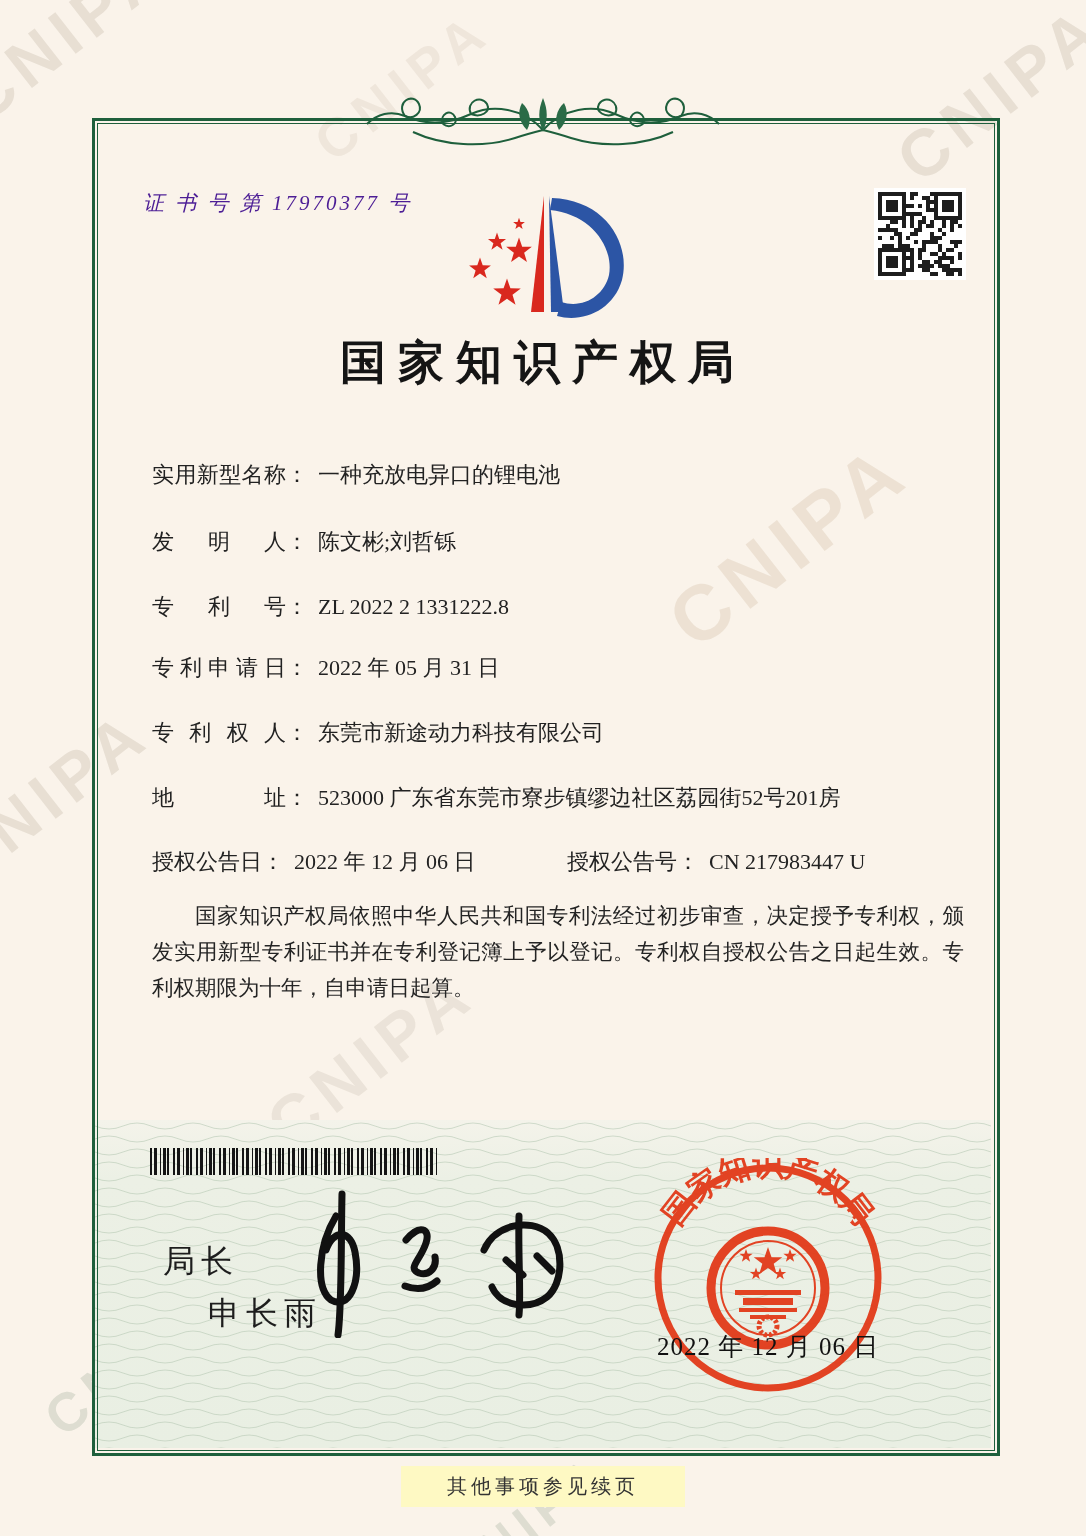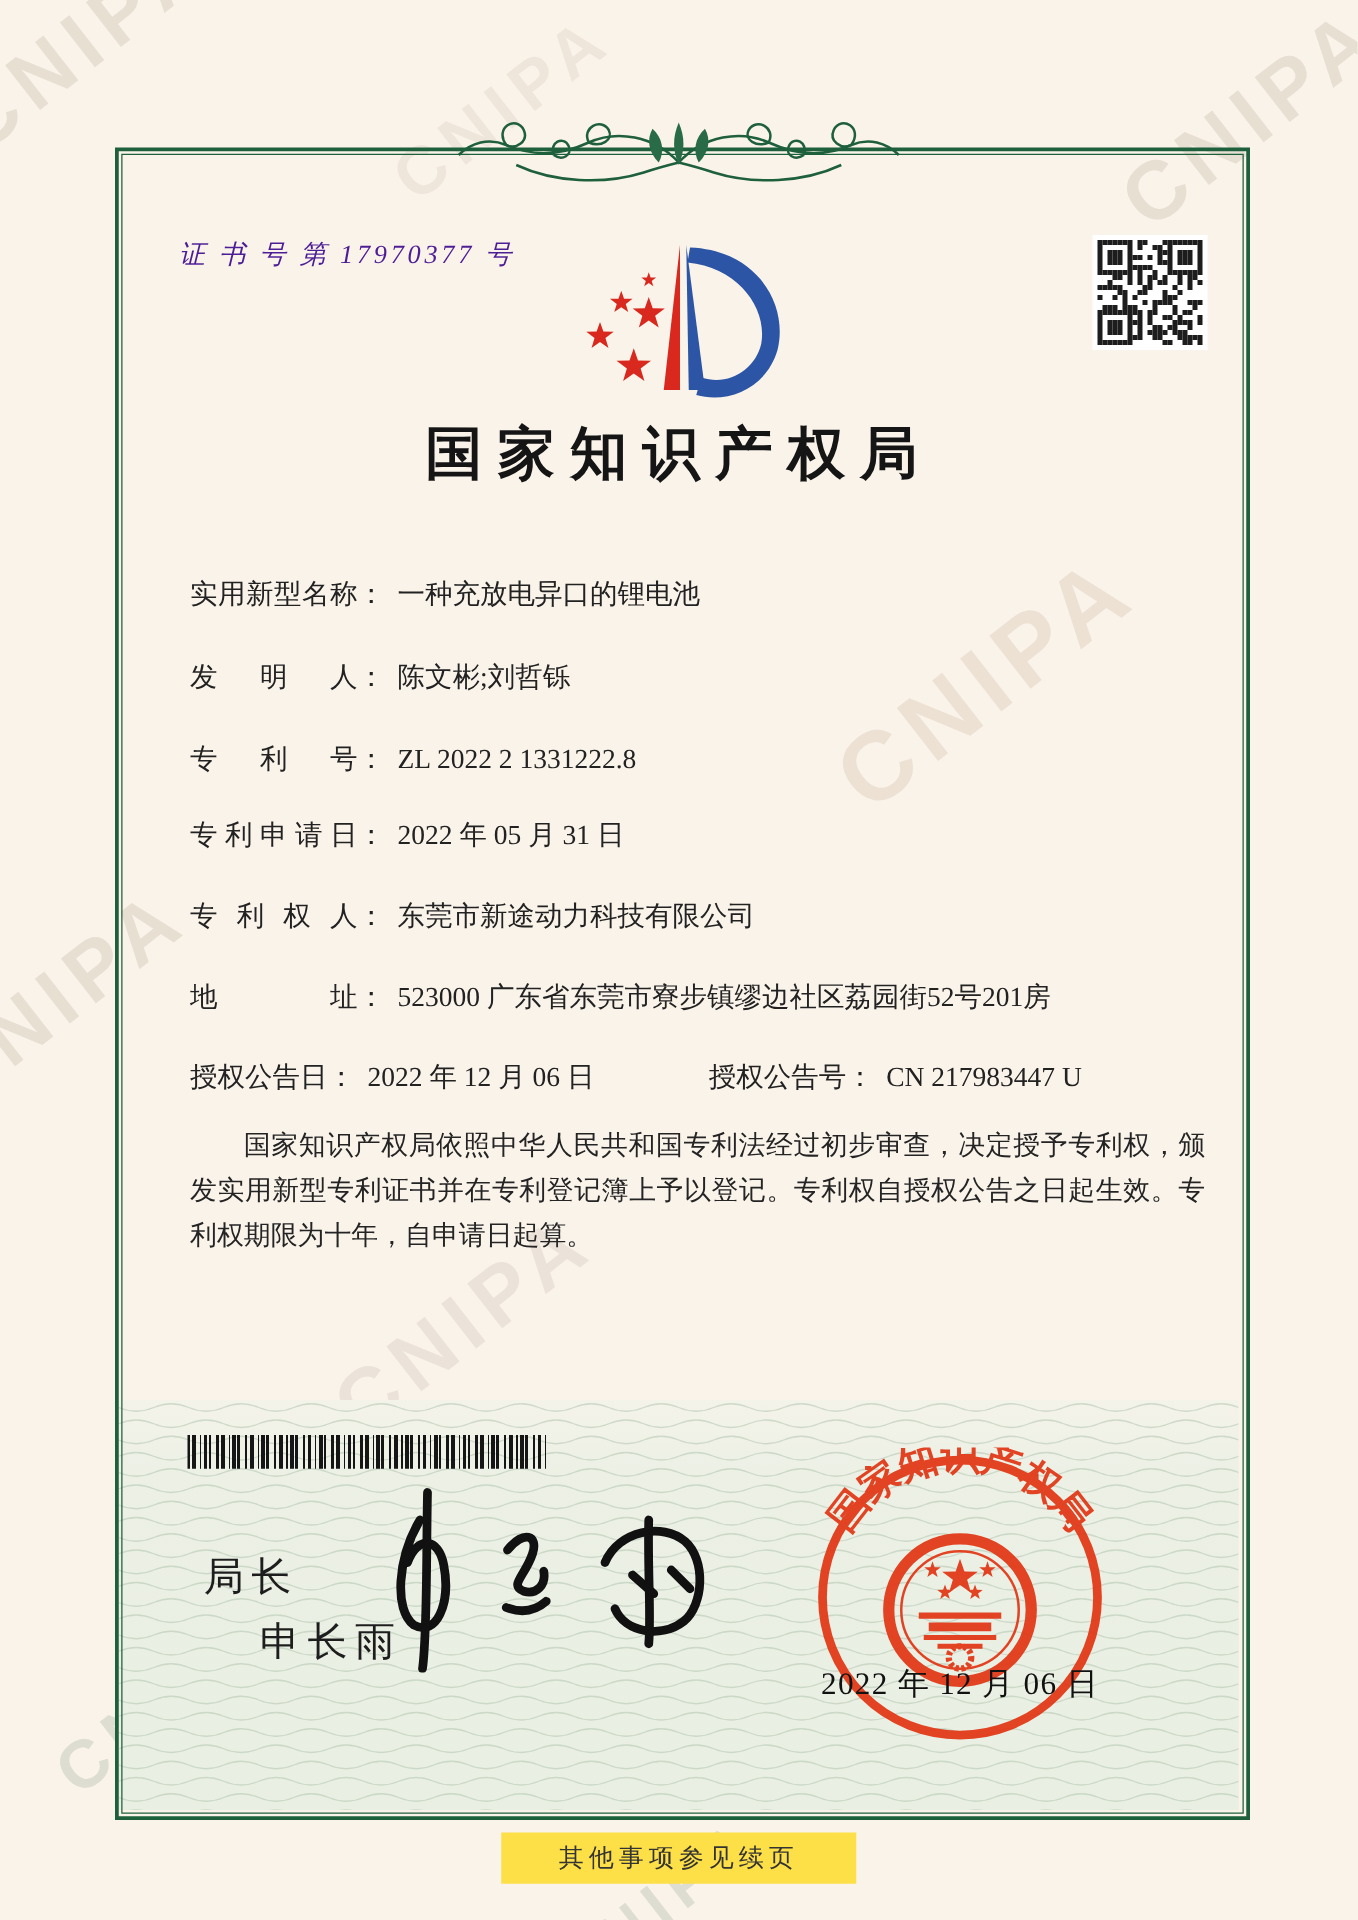--- a/index.html
+++ b/index.html
@@ -91,21 +91,21 @@
     text-align:center;font-size:25px;color:#111;letter-spacing:1px;white-space:nowrap;
   }
   .page-no{
     position:absolute;left:92px;top:1396px;width:902px;z-index:3;
     text-align:center;font-size:19px;color:#333;letter-spacing:2px;
   }
   .note{
     position:absolute;left:0;top:1466px;width:100%;z-index:3;text-align:center;
   }
   .note span{
-    display:inline-block;background:#fde047;padding:7px 46px;
+    display:inline-block;background:#fef9c3;padding:7px 46px;
     font-size:20px;letter-spacing:4px;color:#333;
   }
   .ornament{position:absolute;left:353px;top:90px;z-index:6;}
 </style>
 </head>
 <body>
 
 <div class="page">
 
   <span class="wm" style="left:-55px;top:-5px;">CNIPA</span>

